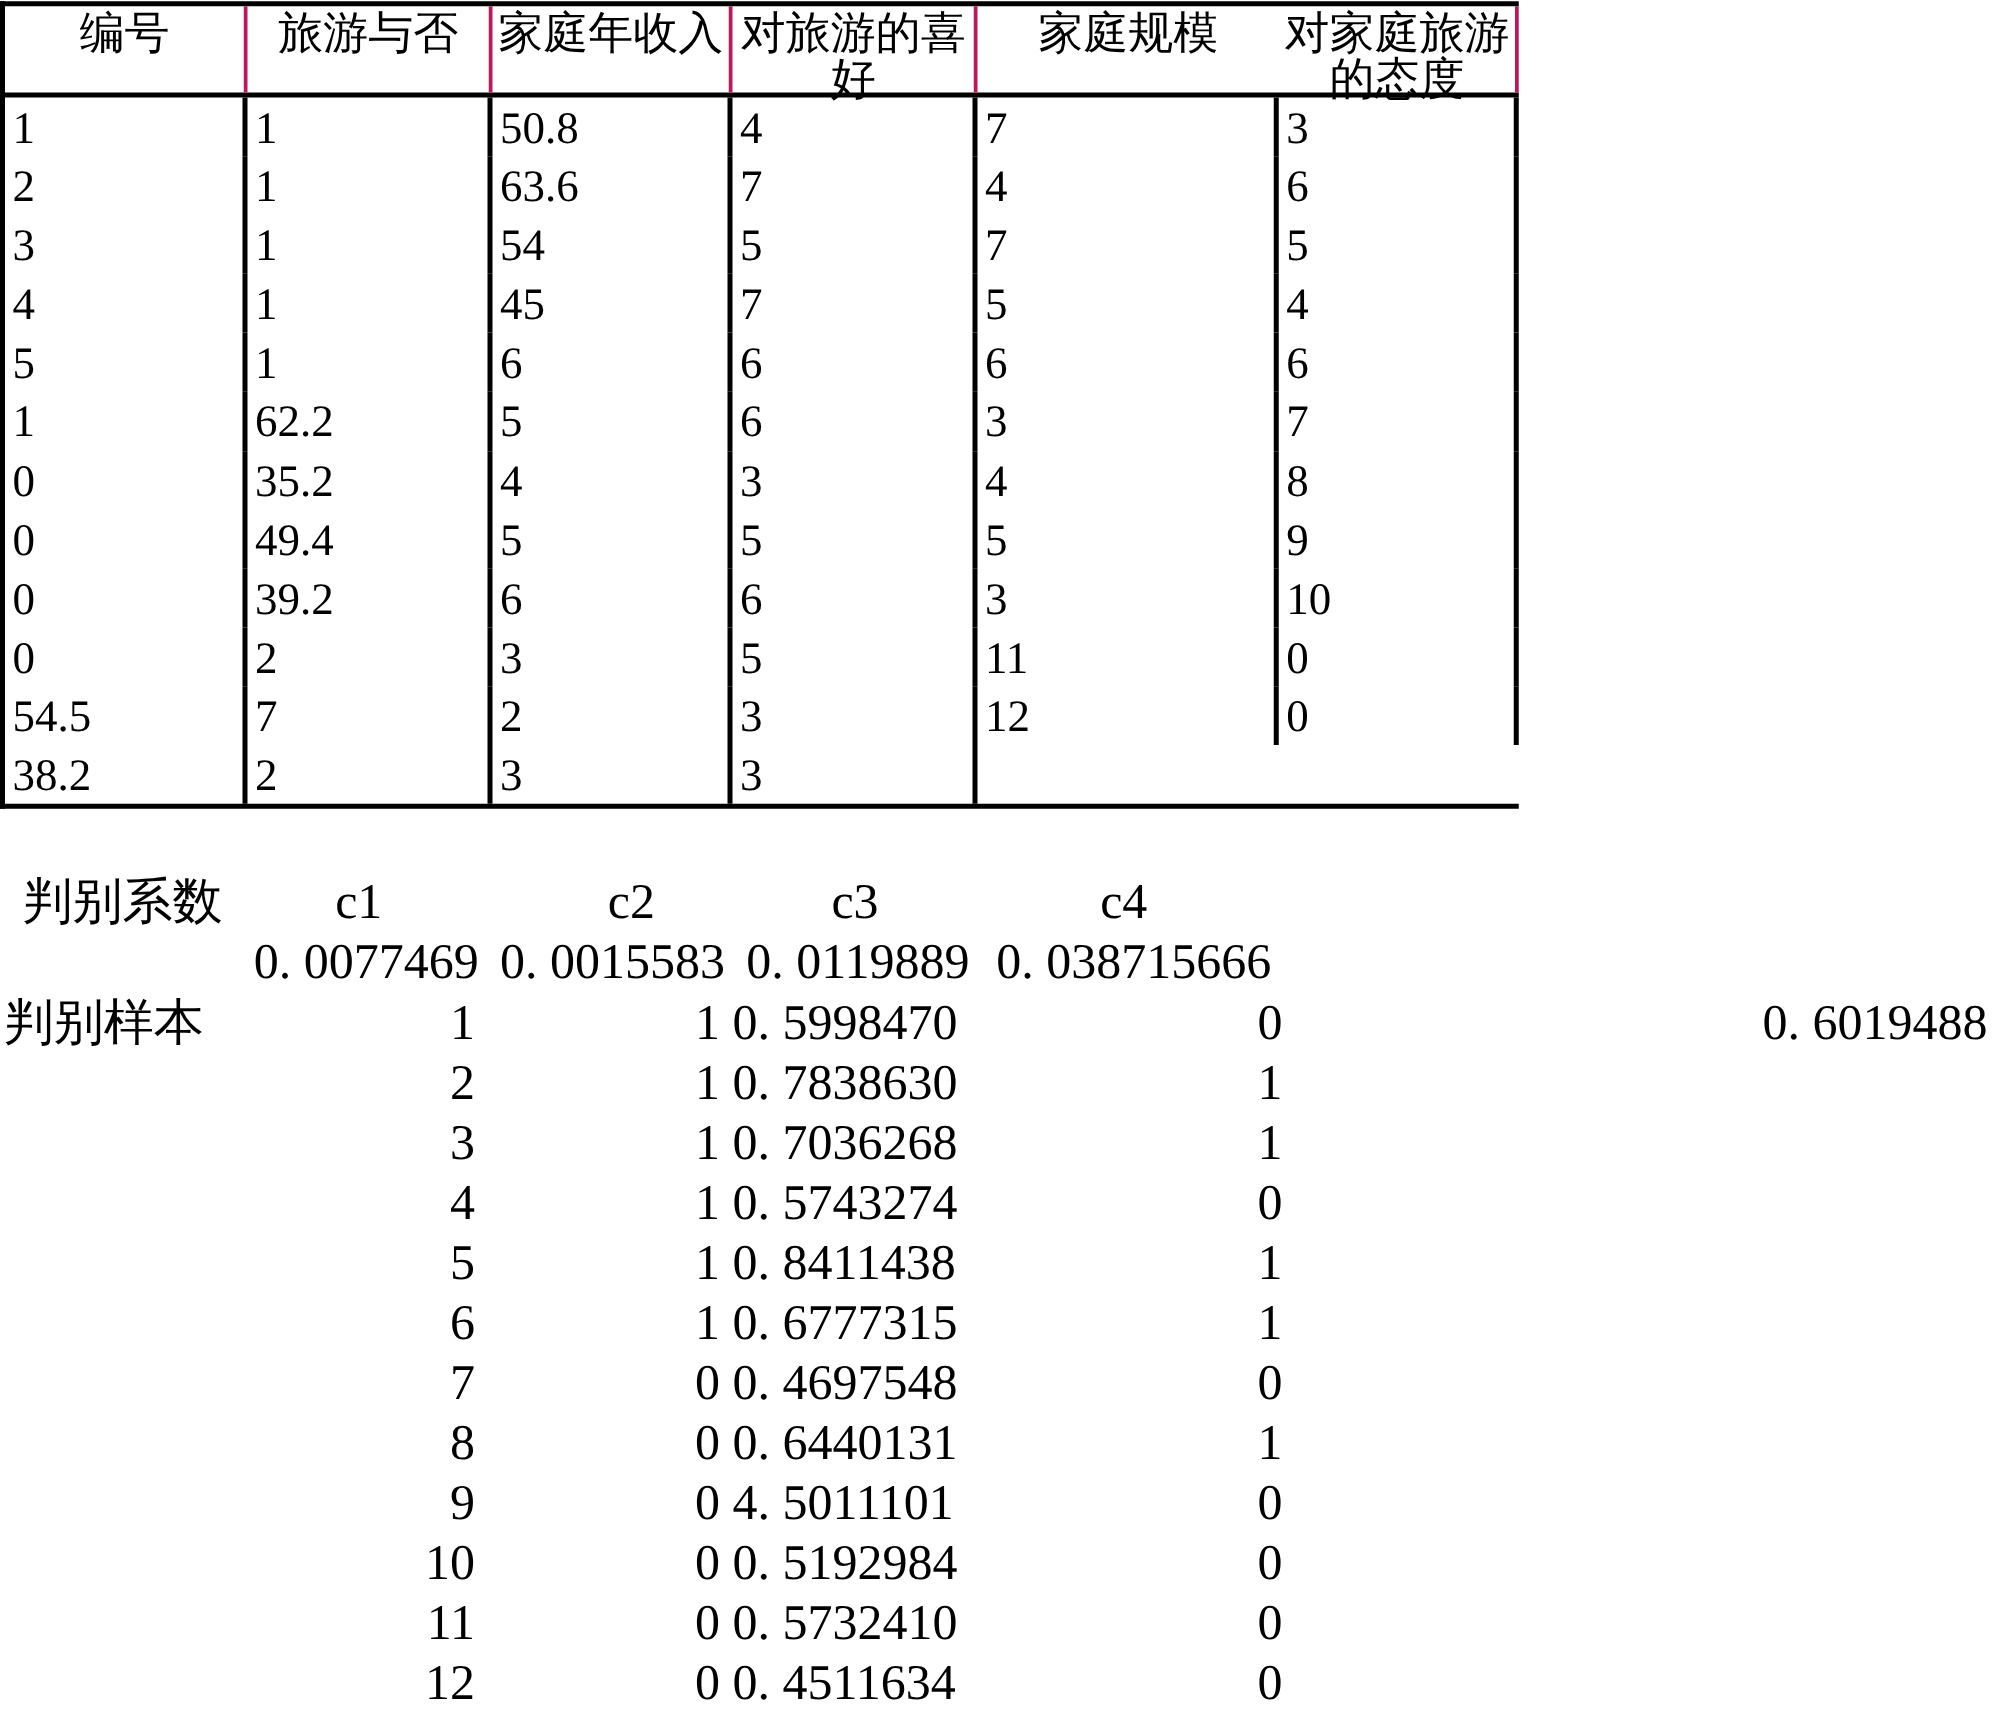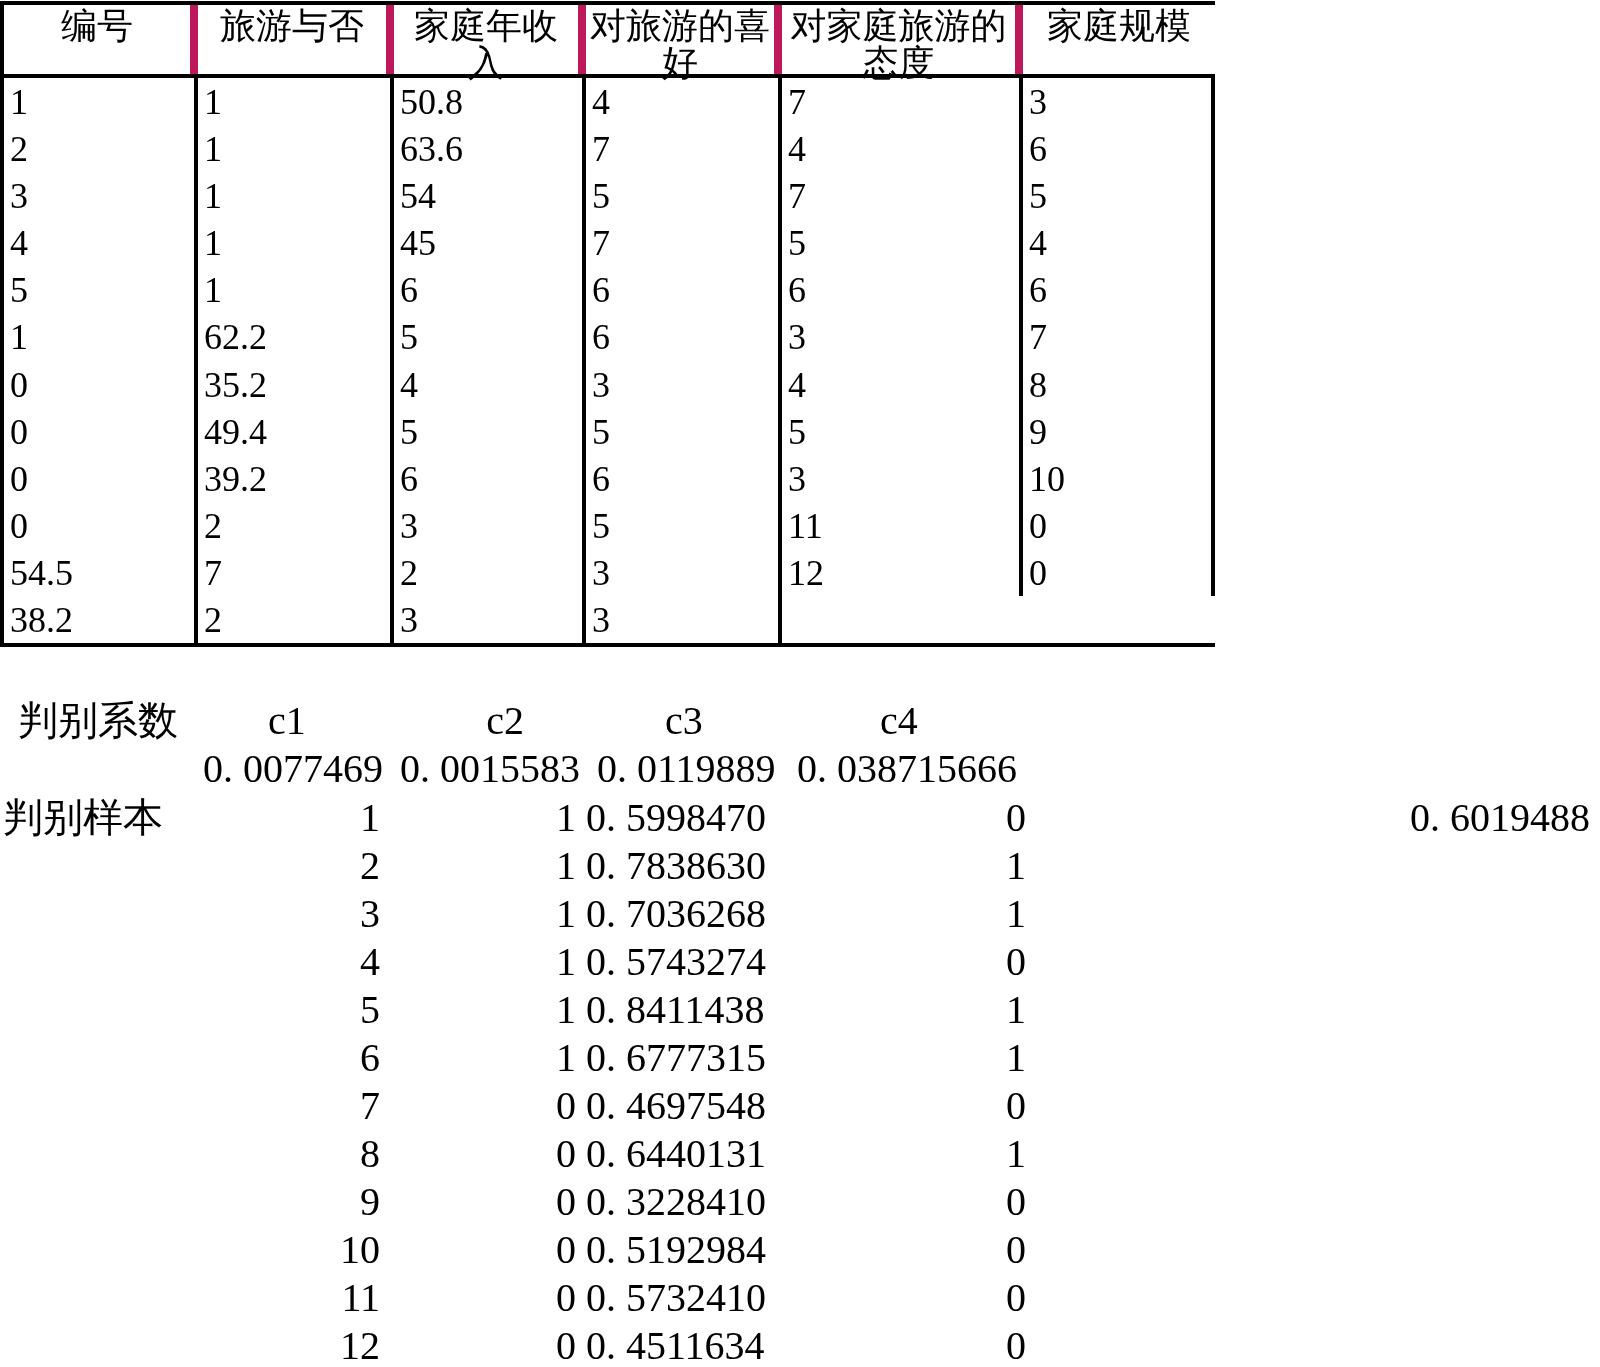--- a/index.html
+++ b/index.html
@@ -16,21 +16,21 @@
     border:4px solid #000; border-right:0;
     width:1211px;
   }
   .thead {
     display:grid;
     grid-template-columns:194px 196px 192px 196px 241px 192px;
     border-bottom:4px solid #000;
   }
   .th {
     box-sizing:border-box;
-    border-right:8px solid #be185d;
+    border-right:3px solid #be185d;
     height:69px;
     text-align:center;
     font-size:36px; line-height:37px;
     padding:3px 4px 0 4px;
     word-break:break-all;
   }
   .th.last { border-right:0; }
   .tbody {
     display:grid;
     grid-template-columns:194px 196px 192px 196px 241px 192px;
@@ -68,22 +68,22 @@
 <body>
 
 <div class="page">
 
   <div class="dtable">
     <div class="thead">
       <div class="th">编号</div>
       <div class="th">旅游与否</div>
       <div class="th">家庭年收入</div>
       <div class="th">对旅游的喜好</div>
+      <div class="th last">家庭规模</div>
       <div class="th">对家庭旅游的态度</div>
-      <div class="th last">家庭规模</div>
     </div>
     <div class="tbody">
         <div class="td">1</div>
         <div class="td">1</div>
         <div class="td">50.8</div>
         <div class="td">4</div>
         <div class="td">7</div>
         <div class="td">3</div>
         <div class="td">2</div>
         <div class="td">1</div>
@@ -213,21 +213,21 @@
       </div>
       <div class="bline" style="top: 1133px;">
         <span class="s-no">8</span>
         <span class="s-group">0</span>
         <span class="s-score">0. 6440131</span>
         <span class="s-pred">1</span>
       </div>
       <div class="bline" style="top: 1181px;">
         <span class="s-no">9</span>
         <span class="s-group">0</span>
-        <span class="s-score">0. 3228410</span>
+        <span class="s-score">4. 5011101</span>
         <span class="s-pred">0</span>
       </div>
       <div class="bline" style="top: 1229px;">
         <span class="s-no">10</span>
         <span class="s-group">0</span>
         <span class="s-score">0. 5192984</span>
         <span class="s-pred">0</span>
       </div>
       <div class="bline" style="top: 1277px;">
         <span class="s-no">11</span>

